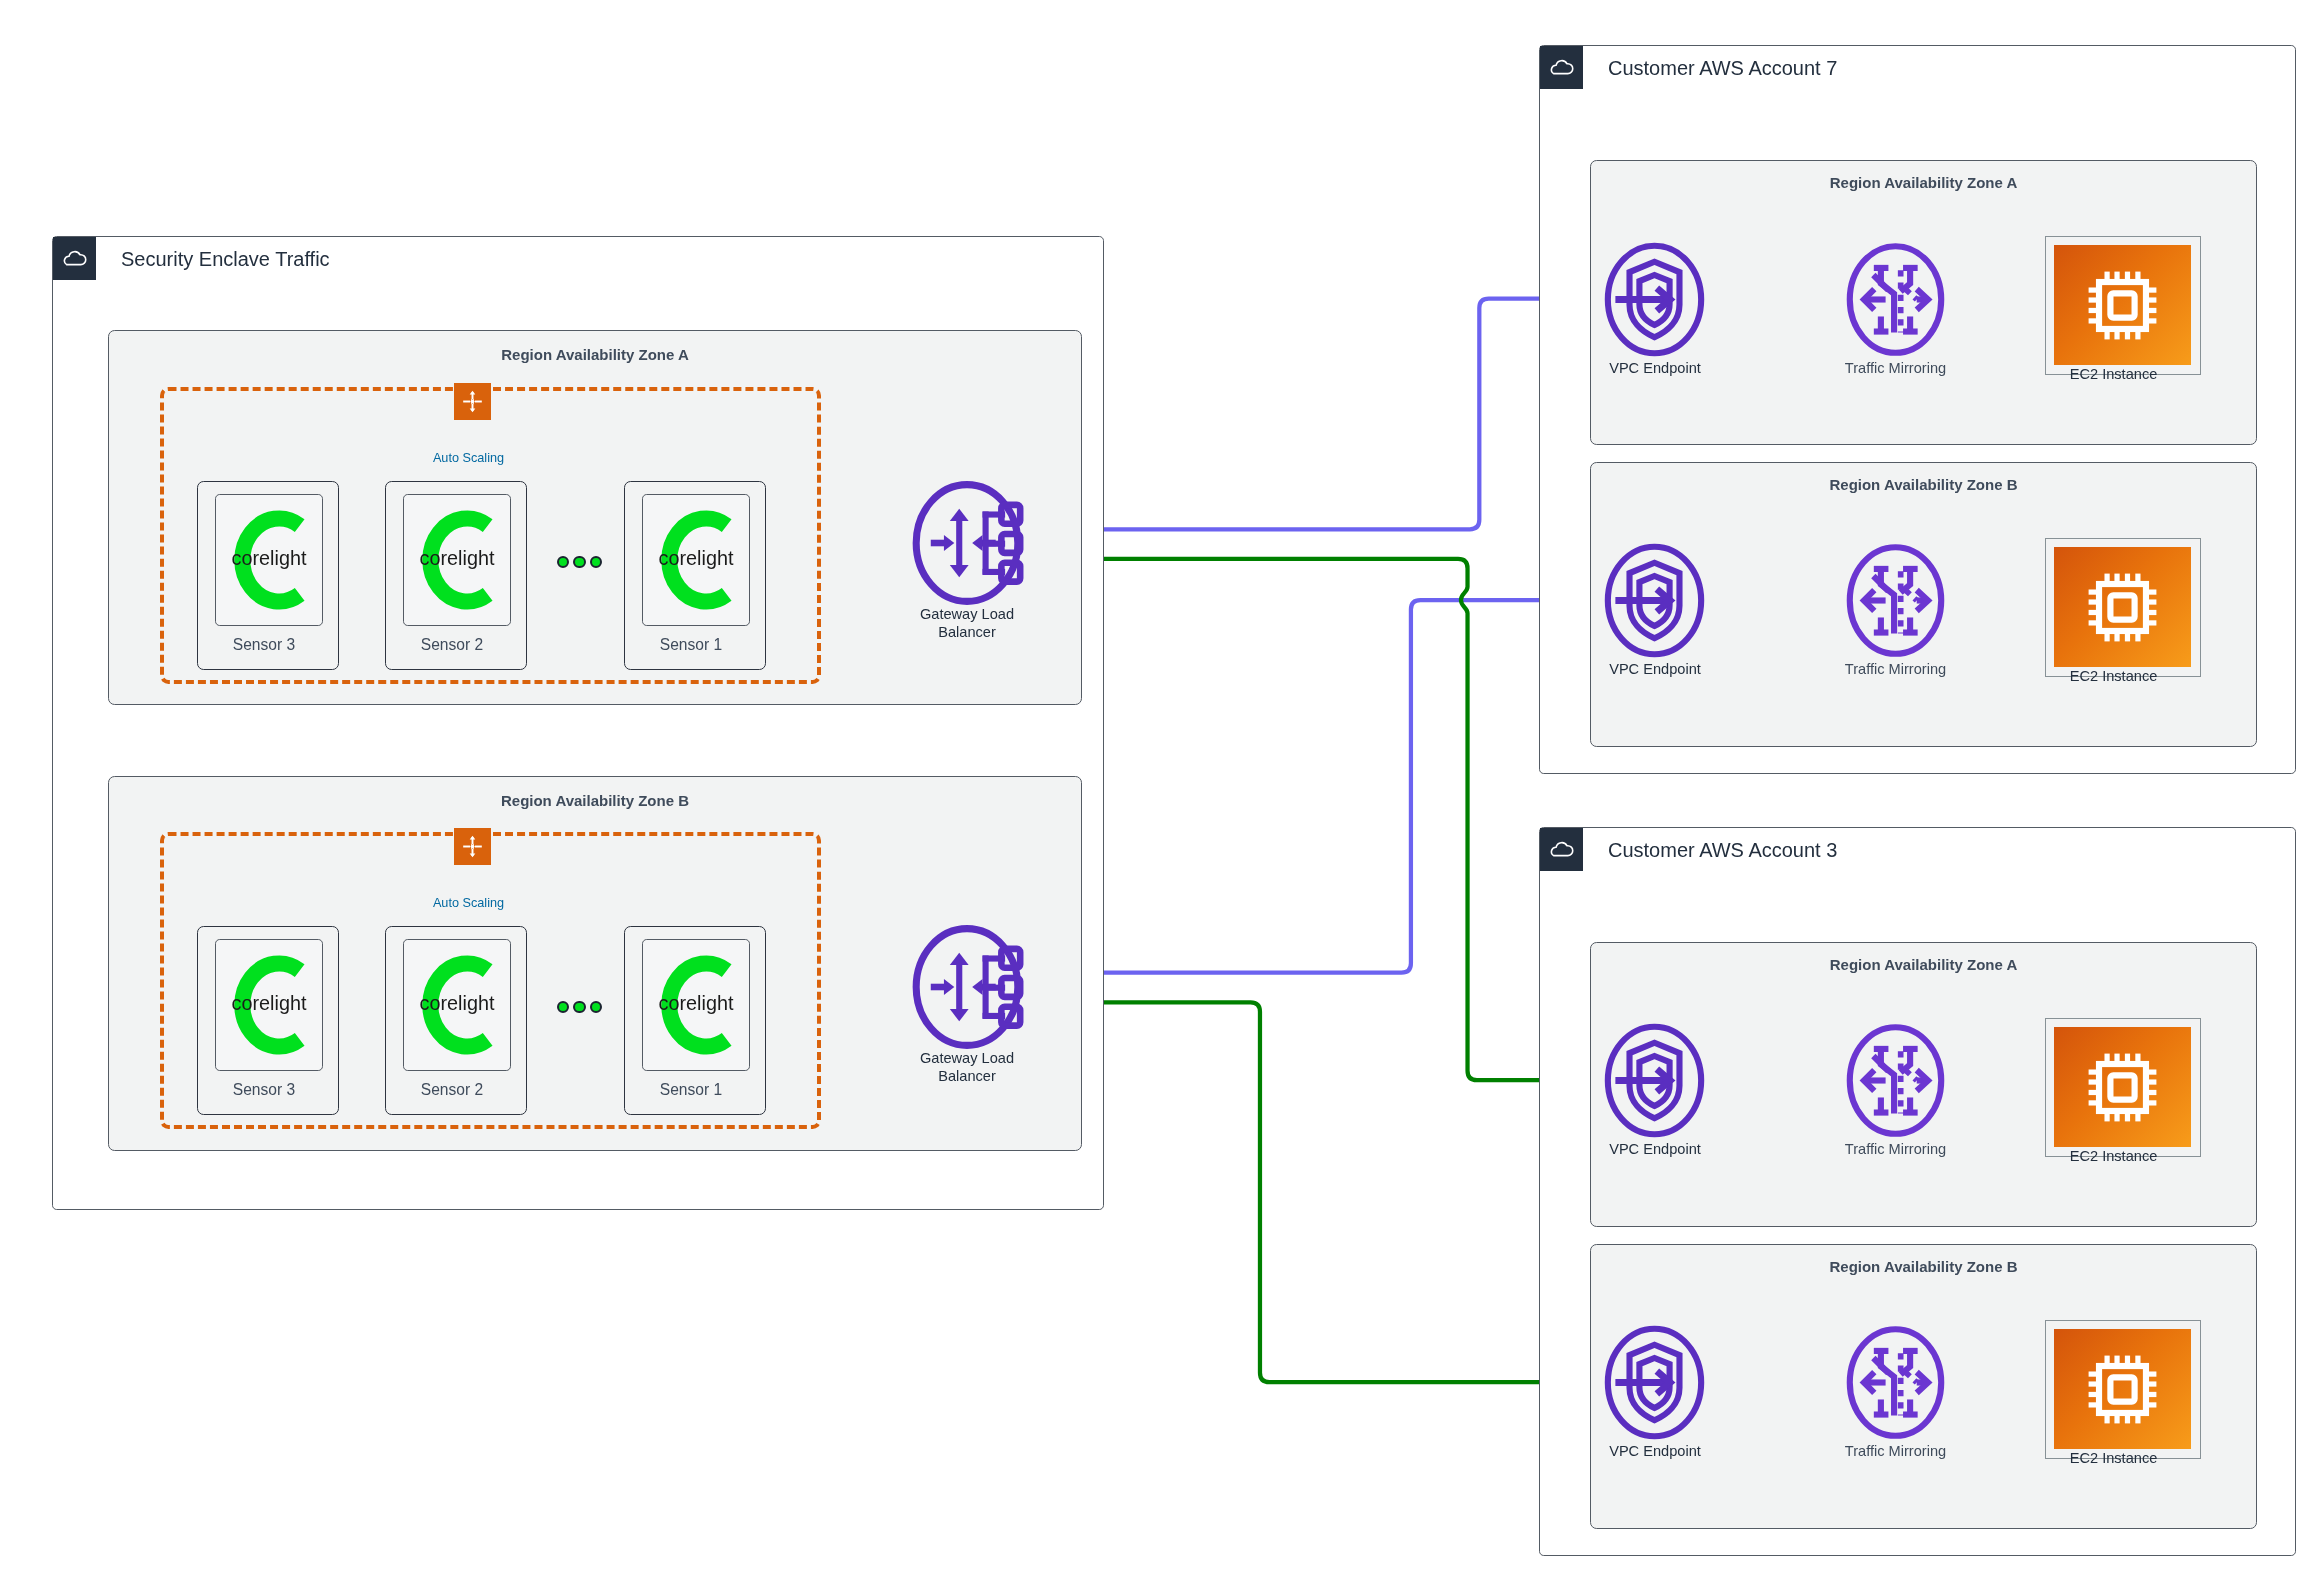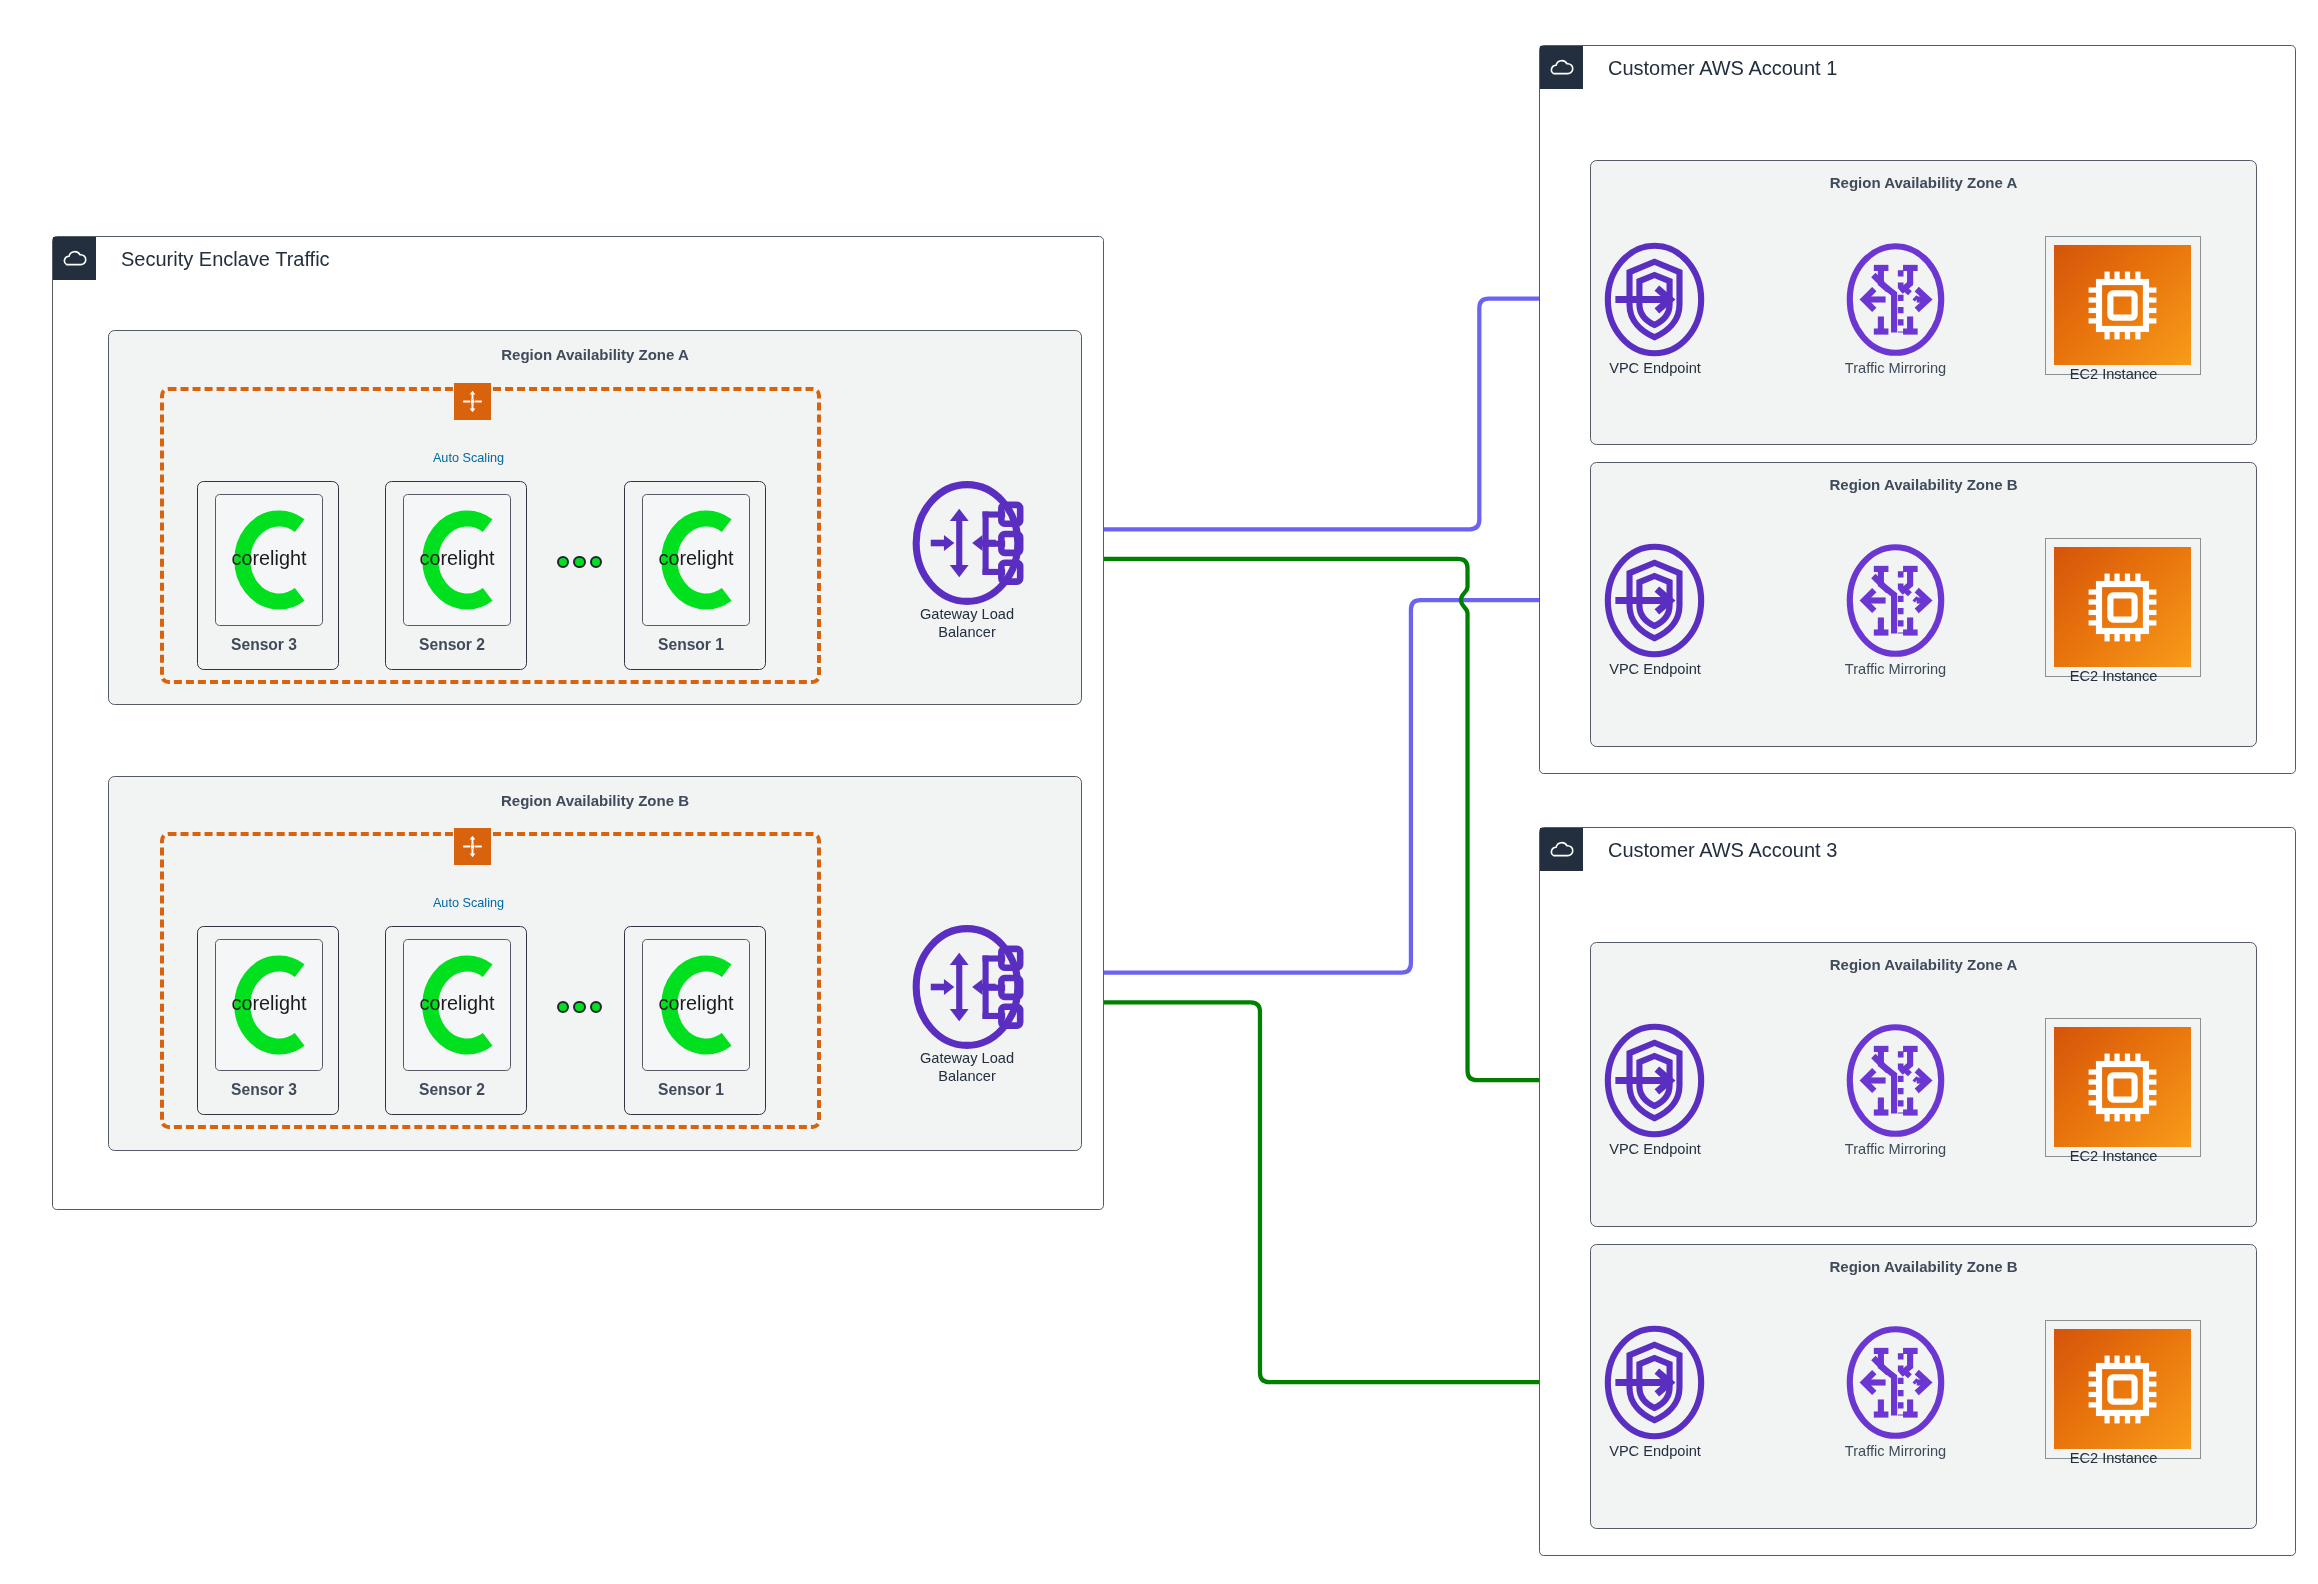--- a/index.html
+++ b/index.html
@@ -19,21 +19,21 @@
   
   .asg{position:absolute;border:4.2px dashed #D9620C;border-radius:8.5px;box-sizing:border-box;}
   .asg-icon{position:absolute;width:37px;height:37px;background:#D9620C;
             display:flex;align-items:center;justify-content:center;}
   .asg-label{position:absolute;font-size:12.7px;color:#0369a1;text-align:center;white-space:nowrap;}
 
   
   .sensor{position:absolute;background:#F2F3F3;border:1.9px solid #2E3440;border-radius:6.6px;box-sizing:border-box;}
   .sensor-inner{position:absolute;background:#F5F6F7;border:1.4px solid #545B64;border-radius:4.7px;box-sizing:border-box;
                 display:flex;align-items:center;justify-content:center;}
-  .sensor-label{position:absolute;left:0;right:8px;text-align:center;font-size:15.6px;font-weight:bold;color:#3F4B5B;}
+  .sensor-label{position:absolute;left:0;right:8px;text-align:center;font-size:15.6px;font-weight:normal;color:#3F4B5B;}
 
   
   .dots{position:absolute;display:flex;gap:4.2px;}
   .dot{width:12.3px;height:12.3px;border-radius:50%;background:#00E01E;border:2.4px solid #1b2430;box-sizing:border-box;}
 
   
   .svcicon{position:absolute;}
   .svclabel{position:absolute;text-align:center;font-size:14.6px;color:#232F3E;white-space:nowrap;line-height:1.22;}
   .svclabel.dark{color:#3F4B5B;}
 
@@ -261,21 +261,21 @@
   <span>Balancer</span>
 </div>
 
 <div class="account" style="left:1539px;top:45px;width:755px;height:727px;">
   <div class="acct-tab">
     <svg width="26.4" height="19" viewBox="0 0 56 40">
       <path d="M12,33 h30 a10.5,10.5 0 0 0 0-21 a8,8 0 0 0 -1.6,.16 a12.5,12.5 0 0 0 -23.3,3.1
                a9.5,9.5 0 0 0 -5.1,17.7 z" fill="none" stroke="#ffffff" stroke-width="3.4" stroke-linejoin="round"></path>
     </svg>
   </div>
-  <div class="acct-title" style="left:68px;top:11.3px;">Customer AWS Account 1</div>
+  <div class="acct-title" style="left:68px;top:11.3px;">Customer AWS Account 7</div>
 </div>
 
 <div class="region" style="left:1590px;top:160px;width:665px;height:283px;">
   <div class="region-title" style="top:13.2px;">Region Availability Zone A</div>
 </div>
 <div class="svcicon" style="left:1604px;top:242px;">
   <svg width="101" height="115" viewBox="0 0 214 244">
     <ellipse cx="107" cy="122" rx="99" ry="114" fill="none" stroke="#5A2EC0" stroke-width="13"></ellipse>
     <path d="M107,42 L160,64 V133 C160,168 134,190 107,202 C80,190 54,168 54,133 V64 Z" fill="none" stroke="#5A2EC0" stroke-width="13"></path>
     <path d="M107,70 L139,83 V132 C139,154 124,168 107,176 C90,168 75,154 75,132 V83 Z" fill="none" stroke="#5A2EC0" stroke-width="13"></path>

